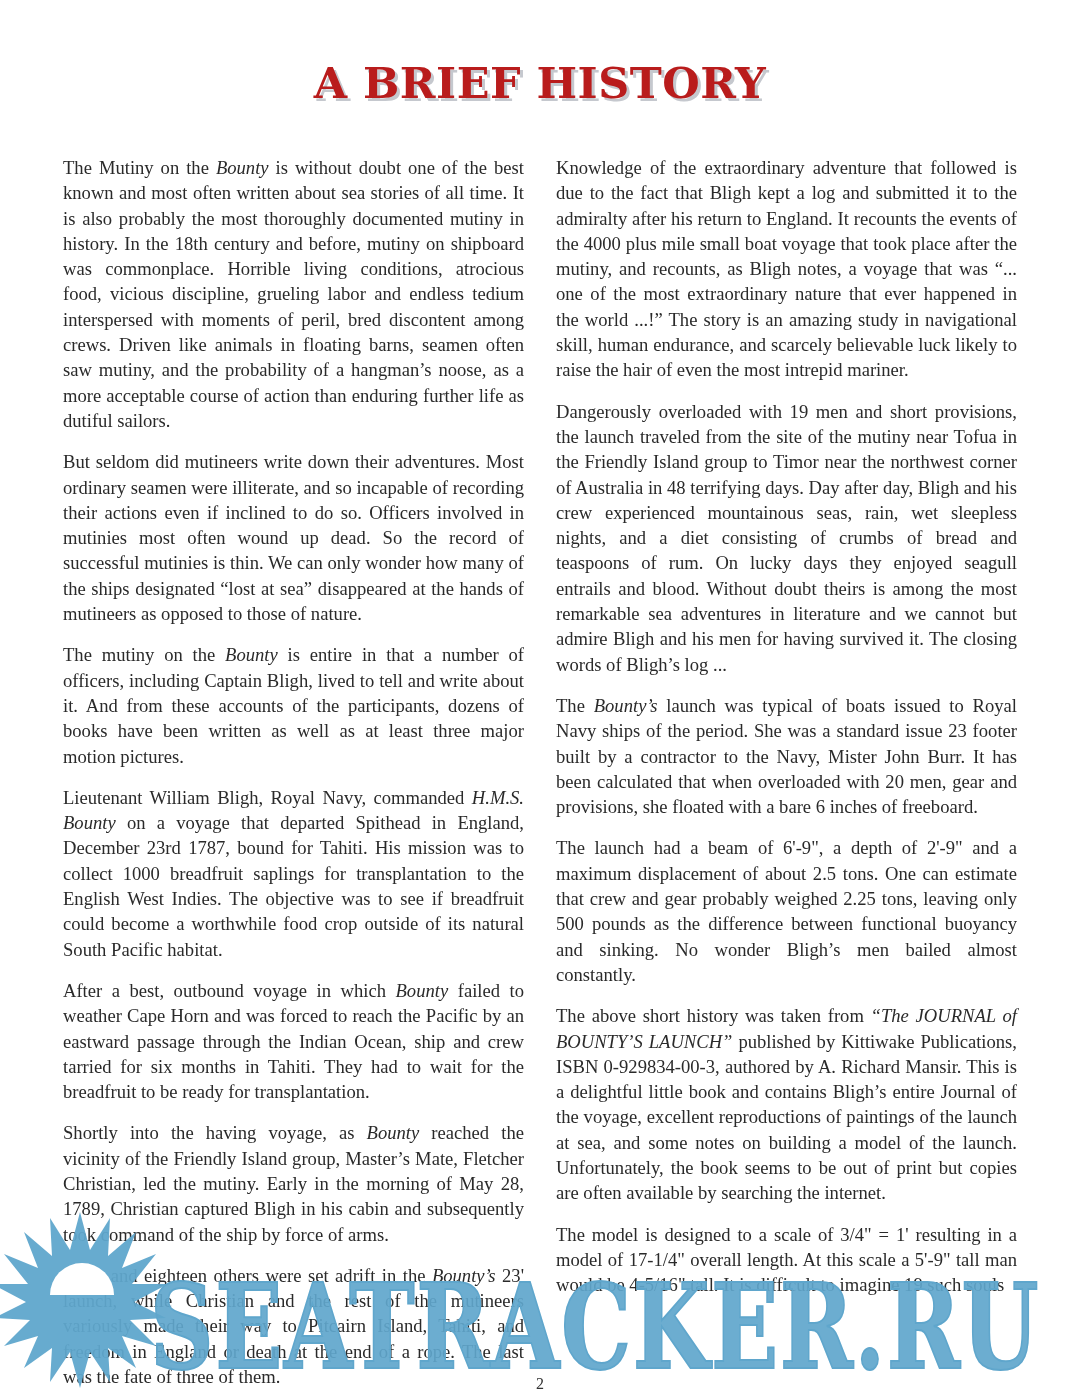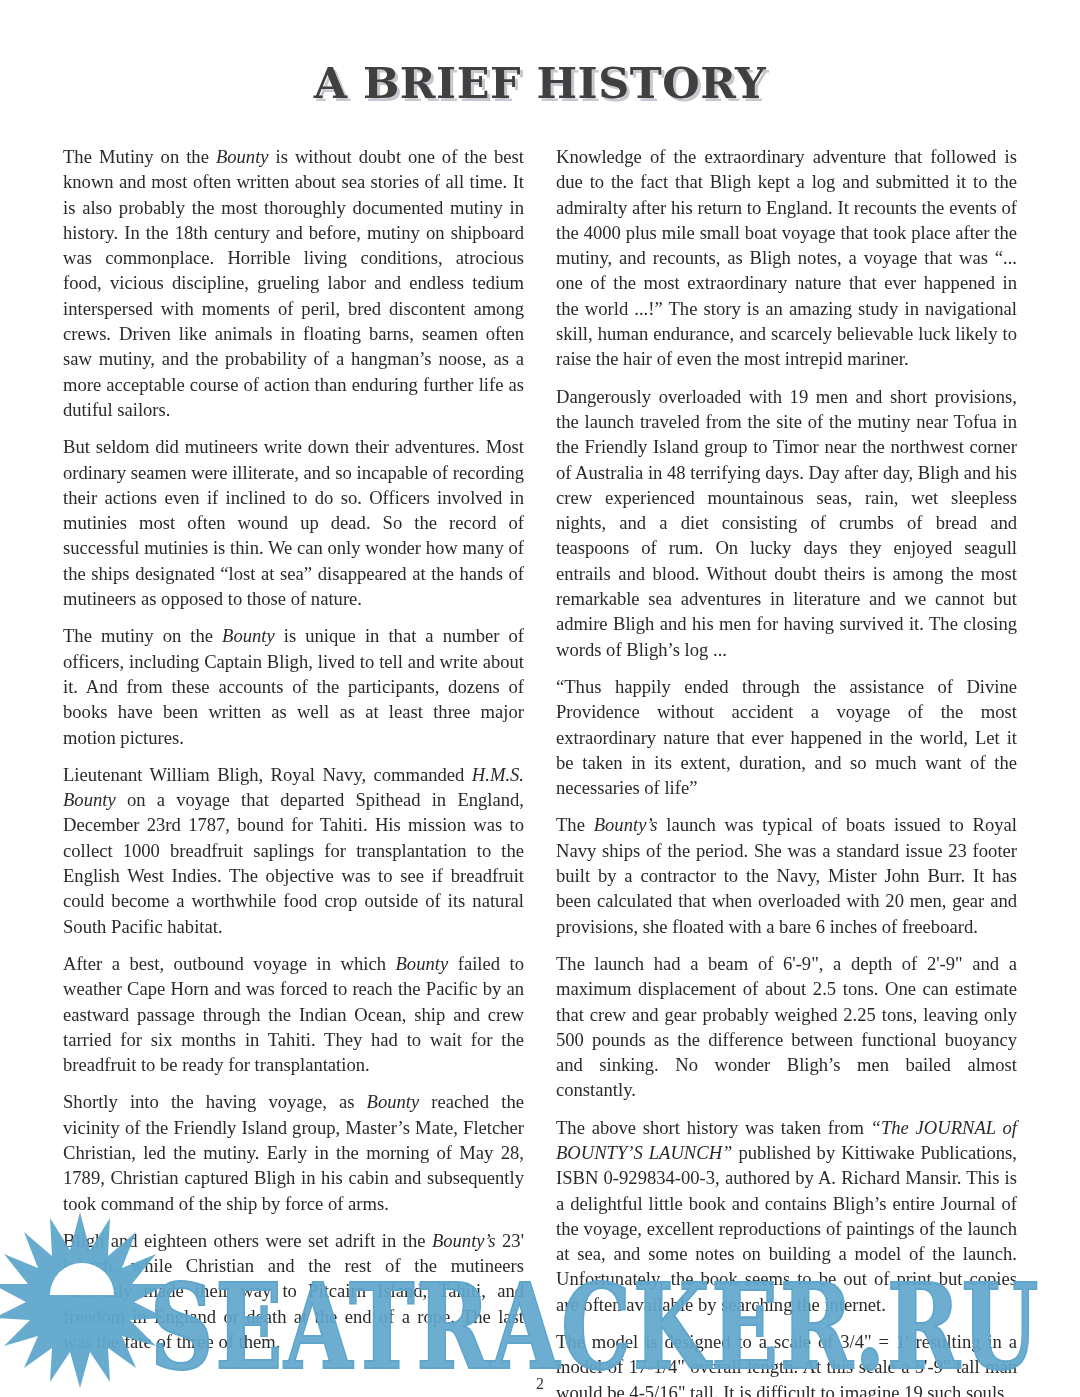--- a/index.html
+++ b/index.html
@@ -7,61 +7,60 @@
     width: 1080px; height: 1397px; background: #ffffff;
     position: relative; overflow: hidden;
     font-family: "Liberation Serif", "DejaVu Serif", serif;
     color: #2a2a2a;
   }
   .title {
     position: absolute; left: 0; top: 58px; width: 1080px;
     text-align: center;
     font-family: "DejaVu Serif", "Liberation Serif", serif;
     font-weight: bold; font-size: 43px; letter-spacing: 0.5px;
-    color: #404040;
+    color: #b91c1c;
     text-shadow: 3px 3px 0 #c5c8ce;
     margin: 0;
   }
   .col {
     position: absolute; top: 139px; width: 461px;
     font-size: 18.6px; line-height: 25.3px;
     text-align: justify; hyphens: auto;
   }
   .col.left { left: 63px; }
   .col.right { left: 556px; }
-  .col p { margin: 5px 0 12px 0; }
+  .col p { margin: 16px 0 12px 0; }
   .col p em { font-style: italic; }
   .page-num {
     position: absolute; top: 1375px; left: 0; width: 1080px;
     text-align: center; font-size: 16px; color: #333;
   }
   .watermark {
     position: absolute; left: 0; top: 1210px; width: 1080px; height: 187px;
     pointer-events: none;
   }
 </style>
 </head>
 <body>
 
 <h1 class="title">A BRIEF HISTORY</h1>
 
 <div class="col left">
   <p><span>The Mutiny on the </span><em>Bounty</em><span> is without doubt one of the best known and most often written about sea stories of all time.  It is also probably the most thoroughly documented mutiny in history.  In the 18th century and before, mutiny on shipboard was commonplace.  Horrible living conditions, atrocious food, vicious discipline, grueling labor and endless tedium interspersed with moments of peril, bred discontent among crews. Driven like animals in floating barns, seamen often saw mutiny, and the probability of a hangman’s noose, as a more acceptable course of action than enduring further life as dutiful sailors.</span></p>
   <p>But seldom did mutineers write down their adventures.  Most ordinary seamen were illiterate, and so incapable of recording their actions even if inclined to do so.  Officers involved in mutinies most often wound up dead.  So the record of successful mutinies is thin.  We can only wonder how many of the ships designated “lost at sea” disappeared at the hands of mutineers as opposed to those of nature.</p>
-  <p><span>The mutiny on the </span><em>Bounty</em><span> is unique in that a number of officers, including Captain Bligh, lived to tell and write about it.  And from these accounts of the participants, dozens of books have been written as well as at least three major motion pictures.</span></p>
+  <p><span>The mutiny on the </span><em>Bounty</em><span> is entire in that a number of officers, including Captain Bligh, lived to tell and write about it.  And from these accounts of the participants, dozens of books have been written as well as at least three major motion pictures.</span></p>
   <p><span>Lieutenant William Bligh, Royal Navy, commanded </span><em>H.M.S. Bounty</em><span> on a voyage that departed Spithead in England, December 23rd 1787, bound for Tahiti.  His mission was to collect 1000 breadfruit saplings for transplantation to the English West Indies.  The objective was to see if breadfruit could become a worthwhile food crop outside of its natural South Pacific habitat.</span></p>
   <p><span>After a best, outbound voyage in which </span><em>Bounty</em><span> failed to weather Cape Horn and was forced to reach the Pacific by an eastward passage through the Indian Ocean, ship and crew tarried for six months in Tahiti.  They had to wait for the breadfruit to be ready for transplantation.</span></p>
   <p><span>Shortly into the having voyage, as </span><em>Bounty</em><span> reached the vicinity of the Friendly Island group, Master’s Mate, Fletcher Christian, led the mutiny.  Early in the morning of May 28, 1789, Christian captured Bligh in his cabin and subsequently took command of the ship by force of arms.</span></p>
   <p><span>Bligh and eighteen others were set adrift in the </span><em>Bounty’s</em><span> 23' launch, while Christian and the rest of the mutineers variously made their way to Pitcairn Island, Tahiti, and freedom in England or death at the end of a rope.  The last was the fate of three of them.</span></p>
 </div>
 
 <div class="col right">
   <p>Knowledge of the extraordinary adventure that followed is due to the fact that Bligh kept a log and submitted it to the admiralty after his return to England.  It recounts the events of the 4000 plus mile small boat voyage that took place after the mutiny, and recounts, as Bligh notes, a voyage that was “... one of the most extraordinary nature that ever happened in the world ...!”  The story is an amazing study in navigational skill, human endurance, and scarcely believable luck likely to raise the hair of even the most intrepid mariner.</p>
   <p>Dangerously overloaded with 19 men and short provisions, the launch traveled from the site of the mutiny near Tofua in the Friendly Island group to Timor near the northwest corner of Australia in 48 terrifying days.  Day after day, Bligh and his crew experienced mountainous seas, rain, wet sleepless nights, and a diet consisting of crumbs of bread and teaspoons of rum. On lucky days they enjoyed seagull entrails and blood. Without doubt theirs is among the most remarkable sea adventures in literature and we cannot but admire Bligh and his men for having survived it.  The closing words of Bligh’s log ...</p>
-  <p>“Thus happily ended through the assistance of Divine Providence without accident a voyage of the most extraordinary nature that ever happened in the world, Let it be taken in its extent, duration, and so much want of the necessaries of life”</p>
   <p><span>The </span><em>Bounty’s</em><span> launch was typical of boats issued to Royal Navy ships of the period.  She was a standard issue 23 footer built by a contractor to the Navy, Mister John Burr.  It has been calculated that when overloaded with 20 men, gear and provisions, she floated with a bare 6 inches of freeboard.</span></p>
   <p>The launch had a beam of 6'-9", a depth of 2'-9" and a maximum displacement of about 2.5 tons.  One can estimate that crew and gear probably weighed 2.25 tons, leaving only 500 pounds as the difference between functional buoyancy and sinking.  No wonder Bligh’s men bailed almost constantly.</p>
   <p><span>The above short history was taken from </span><em>“The JOURNAL of BOUNTY’S LAUNCH”</em><span> published by Kittiwake Publications, ISBN 0-929834-00-3, authored by A. Richard Mansir.  This is a delightful little book and contains Bligh’s entire Journal of the voyage, excellent reproductions of paintings of the launch at sea, and some notes on building a model of the launch. Unfortunately, the book seems to be out of print but copies are often available by searching the internet.</span></p>
   <p>The model is designed to a scale of 3/4" = 1' resulting in a model of 17-1/4" overall length.  At this scale a 5'-9" tall man would be 4-5/16" tall.  It is difficult to imagine 19 such souls</p>
 </div>
 
 <div class="page-num">2</div>
 
 <svg class="watermark" viewBox="0 0 1080 187" xmlns="http://www.w3.org/2000/svg">
   <g transform="translate(80,90)">

